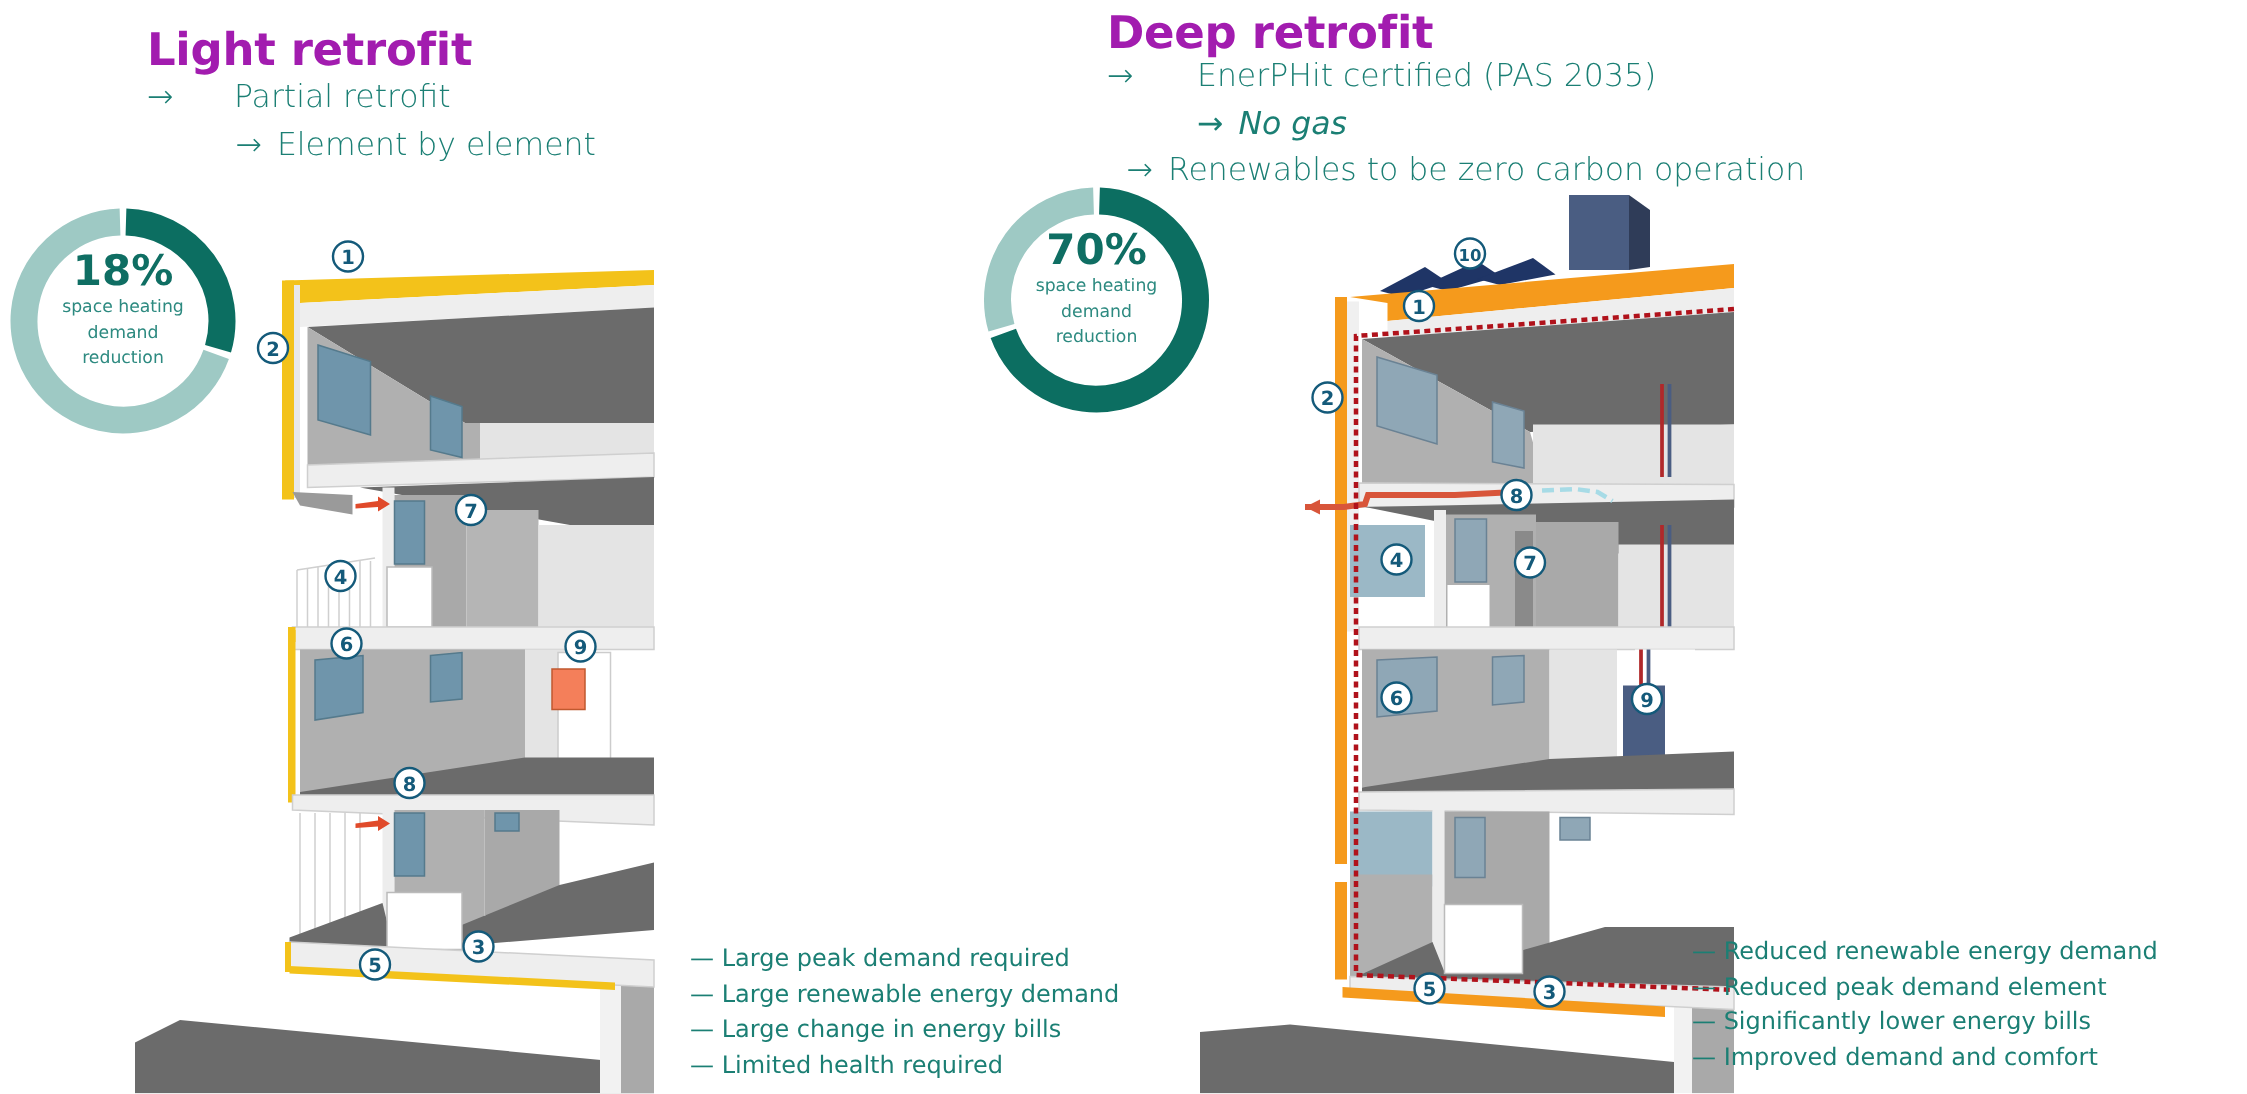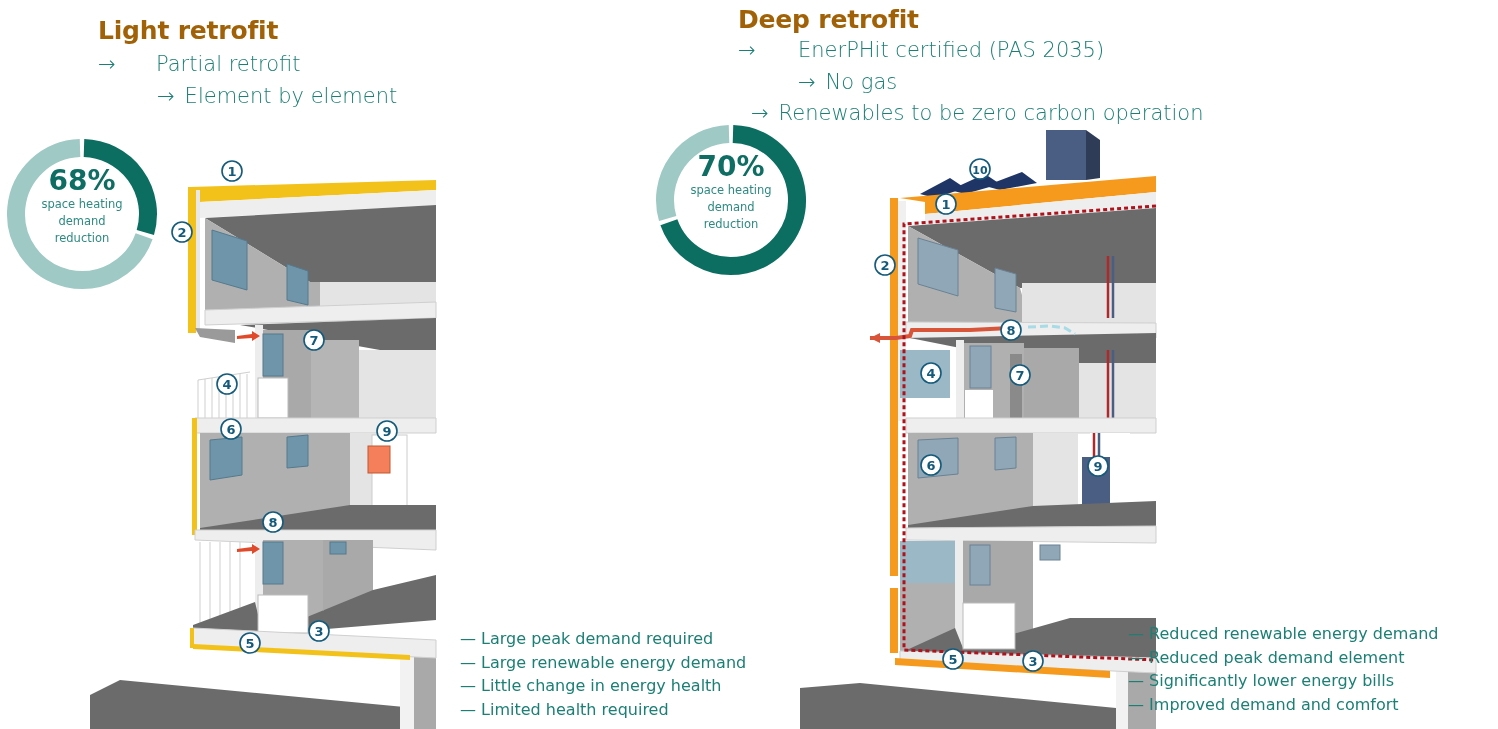--- a/index.html
+++ b/index.html
@@ -1,19 +1,19 @@
 <!DOCTYPE html>
 <html><head>
 <meta charset="utf-8">
 <style>
   html, body { margin:0; padding:0; background:#ffffff; }
   body { width:1498px; height:729px; position:relative; overflow:hidden;
          font-family:"DejaVu Sans", sans-serif; color:#167a70; }
   .abs { position:absolute; }
-  .title { font-weight:bold; font-size:25px; color:#a16207; letter-spacing:-0.2px; }
+  .title { font-weight:bold; font-size:30px; color:#a21caf; letter-spacing:-0.2px; }
   .line { font-size:21px; color:#1b7f74; white-space:nowrap; font-weight:300; }
   .arrow { display:inline-block; }
   .donut-wrap { width:152px; height:152px; }
   .donut-wrap svg { position:absolute; left:0; top:0; }
   .donut-text { position:absolute; left:0; top:0; width:152px; text-align:center; }
   .pct { font-weight:bold; font-size:28px; color:#0f6e63; margin-top:28px; line-height:30px; }
   .cap { font-size:11.5px; color:#2d8a80; line-height:17px; }
   .bullets { font-size:16px; color:#1b7f74; line-height:23.5px; white-space:nowrap; }
   .badge-num { font-family:"DejaVu Sans", sans-serif; font-weight:bold; fill:#145a7a; }
 </style>
@@ -27,21 +27,21 @@
 <div class="abs line" style="left:157px;top:84px;">
   <span class="arrow" style="margin-right:10px;">→</span><span>Element by element</span>
 </div>
 
 <div class="abs donut-wrap" style="left:6px;top:138px;">
   <svg width="152" height="152" viewBox="0 0 152 152">
     <path id="donut-light-bg" fill="none" stroke="#9ec9c4" stroke-width="18" d="M 138.12972394041603 98.26875396351795 A 66 66 0 1 1 74.02029698663526 10.02969777256682"></path>
     <path id="donut-light-fg" fill="none" stroke="#0c6e61" stroke-width="18" d="M 77.97970301336471 10.02969777256682 A 66 66 0 0 1 139.353247690306 94.50313506113864"></path>
   </svg>
   <div class="donut-text">
-    <div class="pct">68%</div>
+    <div class="pct">18%</div>
     <div class="cap">space heating</div>
     <div class="cap">demand</div>
     <div class="cap">reduction</div>
   </div>
 </div>
 
 <svg class="abs" style="left:80px;top:150px;" width="370" height="579" viewBox="0 0 370 579">
 
   <polygon points="10,545 40,530 356,560 356,579 10,579" fill="#6b6b6b"></polygon>
   <rect x="320" y="500" width="14" height="79" fill="#f2f2f2"></rect>
@@ -146,29 +146,29 @@
     </g>
   <g>
       <circle cx="307" cy="281" r="10" fill="#fff" stroke="#145a7a" stroke-width="1.6"></circle>
       <text class="badge-num" x="307" y="286" font-size="13" text-anchor="middle">9</text>
     </g>
 </svg>
 
 <div class="abs bullets" style="left:460px;top:627px;">
   <div>— Large peak demand required</div>
   <div>— Large renewable energy demand</div>
-  <div>— Little change in energy health</div>
+  <div>— Large change in energy bills</div>
   <div>— Limited health required</div>
 </div>
 
 <div class="abs title" style="left:738px;top:5px;">Deep retrofit</div>
 <div class="abs line" style="left:738px;top:38px;">
   <span class="arrow" style="width:60px;">→</span><span>EnerPHit certified (PAS 2035)</span>
 </div>
-<div class="abs line" style="left:798px;top:70px;">
+<div class="abs line" style="left:798px;top:70px;font-style:italic;">
   <span class="arrow" style="margin-right:10px;">→</span><span>No gas</span>
 </div>
 <div class="abs line" style="left:751px;top:101px;">
   <span class="arrow" style="margin-right:10px;">→</span><span>Renewables to be zero carbon operation</span>
 </div>
 
 <div class="abs donut-wrap" style="left:655px;top:124px;">
   <svg width="152" height="152" viewBox="0 0 152 152">
     <path id="donut-deep-bg" fill="none" stroke="#9ec9c4" stroke-width="18" d="M 12.646752309694001 94.50313506113864 A 66 66 0 0 1 74.02029698663526 10.02969777256682"></path>
     <path id="donut-deep-fg" fill="none" stroke="#0c6e61" stroke-width="18" d="M 77.97970301336471 10.02969777256682 A 66 66 0 1 1 13.870276059583986 98.26875396351798"></path>

